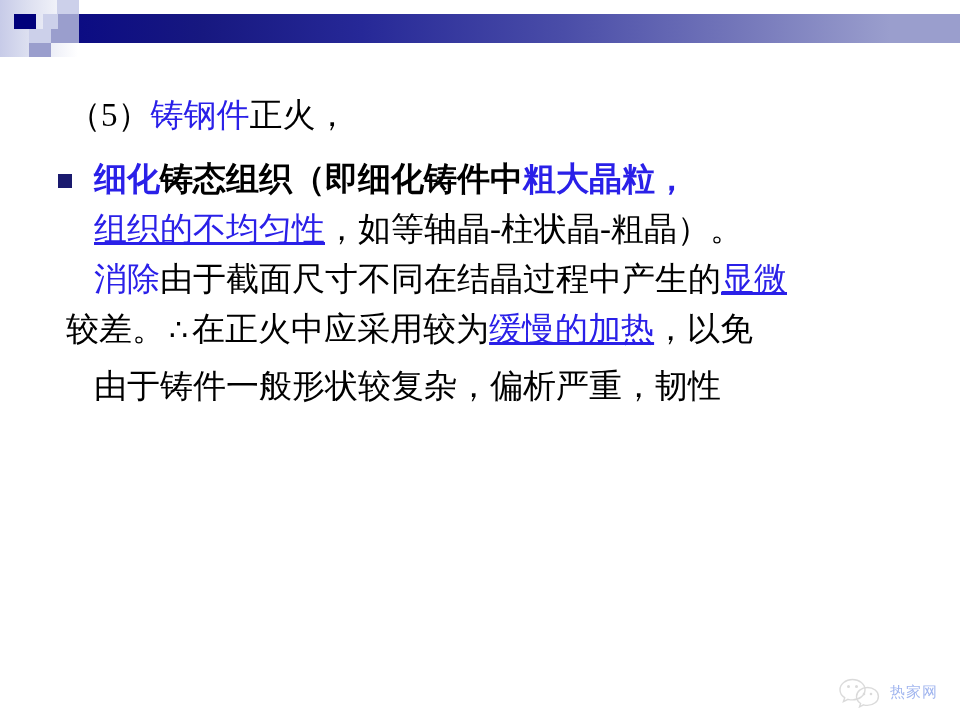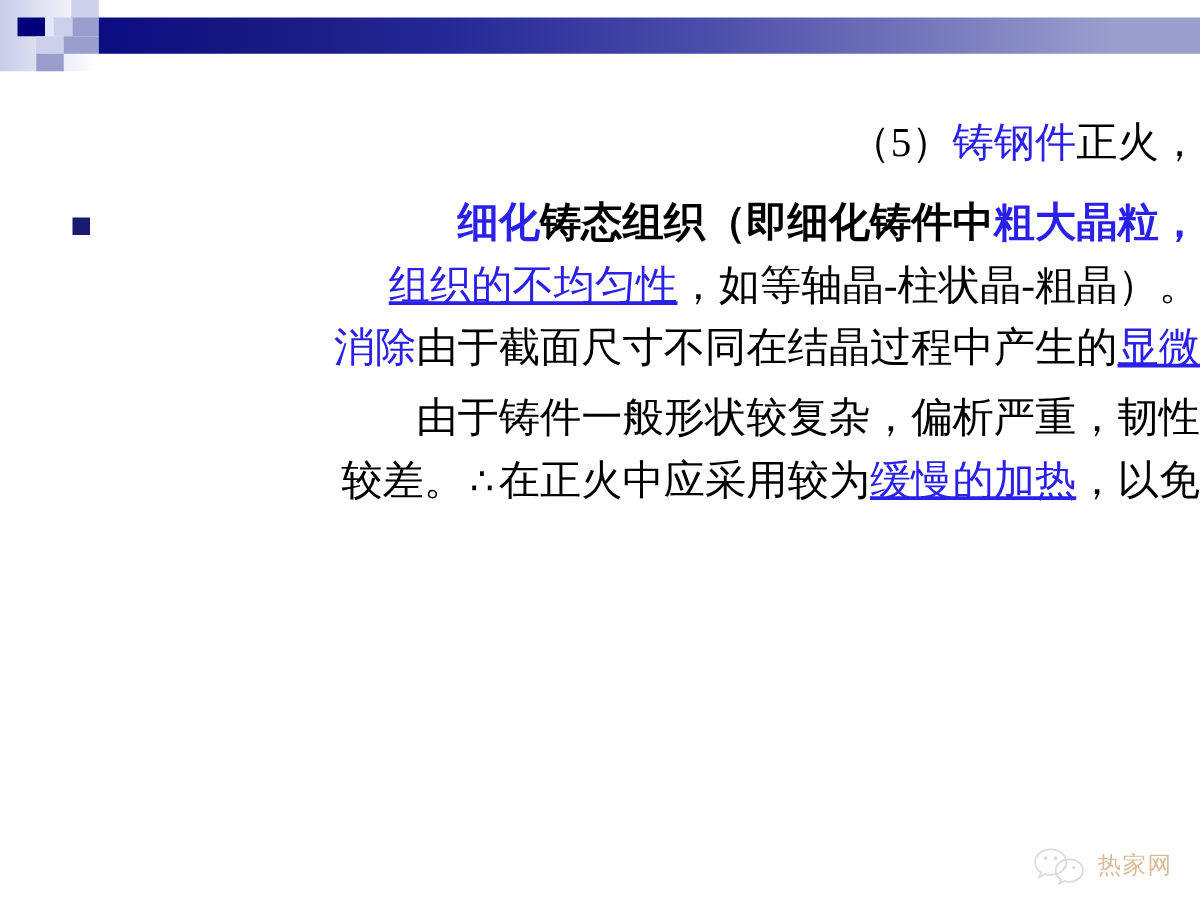--- a/index.html
+++ b/index.html
@@ -100,21 +100,20 @@
     top: 90px;
     width: 960px;
   }
 
   .text-line {
     font-size: 33px;
     line-height: 50px;
     color: #000000;
     white-space: nowrap;
     letter-spacing: 0px;
-    text-align: right;
   }
 
   .blue { color: #2a20e8; }
   .blue-u { color: #2a20e8; text-decoration: underline; text-underline-offset: 2px; }
 
   #line-heading {
     margin-left: 68px;
     margin-bottom: 14px;
   }
 
@@ -160,22 +159,22 @@
     position: absolute;
     right: 22px;
     bottom: 12px;
     display: flex;
     align-items: center;
     gap: 8px;
     opacity: 0.42;
   }
   #watermark-label {
     font-family: Liberation Mono, monospace;
-    font-size: 19px;
-    color: #a16207;
+    font-size: 15px;
+    color: #1d4ed8;
     letter-spacing: 1px;
   }
   #wechat-icon svg { display: block; }
 </style>
 </head>
 <body>
 
 <div id="header-decoration">
   <div class="deco-block" id="deco-fade-strip"></div>
   <div class="deco-block" id="deco-square-top"></div>
@@ -195,23 +194,23 @@
   <div class="bullet-row" id="bullet-1">
     <span class="bullet-marker"></span>
     <div class="text-line"><span class="blue">细化</span><span>铸态组织（即细化铸件中</span><span class="blue">粗大晶粒，</span></div>
   </div>
 
   <div class="text-line" id="line-b1-cont2"><span class="blue-u">组织的不均匀性</span><span>，如等轴晶-柱状晶-粗晶）。</span></div>
 
   <div class="text-line" id="line-b1-cont"><span class="blue">消除</span><span>由于截面尺寸不同在结晶过程中产生的</span><span class="blue-u">显微</span></div>
 
 
+  <div class="text-line" id="para-line2"><span>较差。</span><span class="therefore">∴</span><span>在正火中应采用较为</span><span class="blue-u">缓慢的加热</span><span>，以免</span></div>
+
   <div class="text-line" id="para-indent">由于铸件一般形状较复杂，偏析严重，韧性</div>
-
-  <div class="text-line" id="para-line2"><span>较差。</span><span class="therefore">∴</span><span>在正火中应采用较为</span><span class="blue-u">缓慢的加热</span><span>，以免</span></div>
 
 
 </div>
 
 <div id="watermark">
   <span id="wechat-icon">
     <svg width="46" height="32" viewBox="0 0 46 32">
       <g fill="none" stroke="#a9a9a9" stroke-width="1.4">
         <path d="M16.5 3.5C9.6 3.5 4 8.1 4 13.7c0 3.2 1.8 6.1 4.7 8l-1.3 4 4.6-2.4c1.4.4 2.9.6 4.5.6 6.9 0 12.5-4.6 12.5-10.2S23.4 3.5 16.5 3.5z"></path>
         <path d="M31.5 11.5c-6.1 0-11 4-11 9 0 2.8 1.6 5.3 4.1 7l-1.1 3.4 4-2.1c1.2.4 2.6.6 3.9.6 6.1 0 11-4 11-9s-4.9-8.9-10.9-8.9z"></path>

